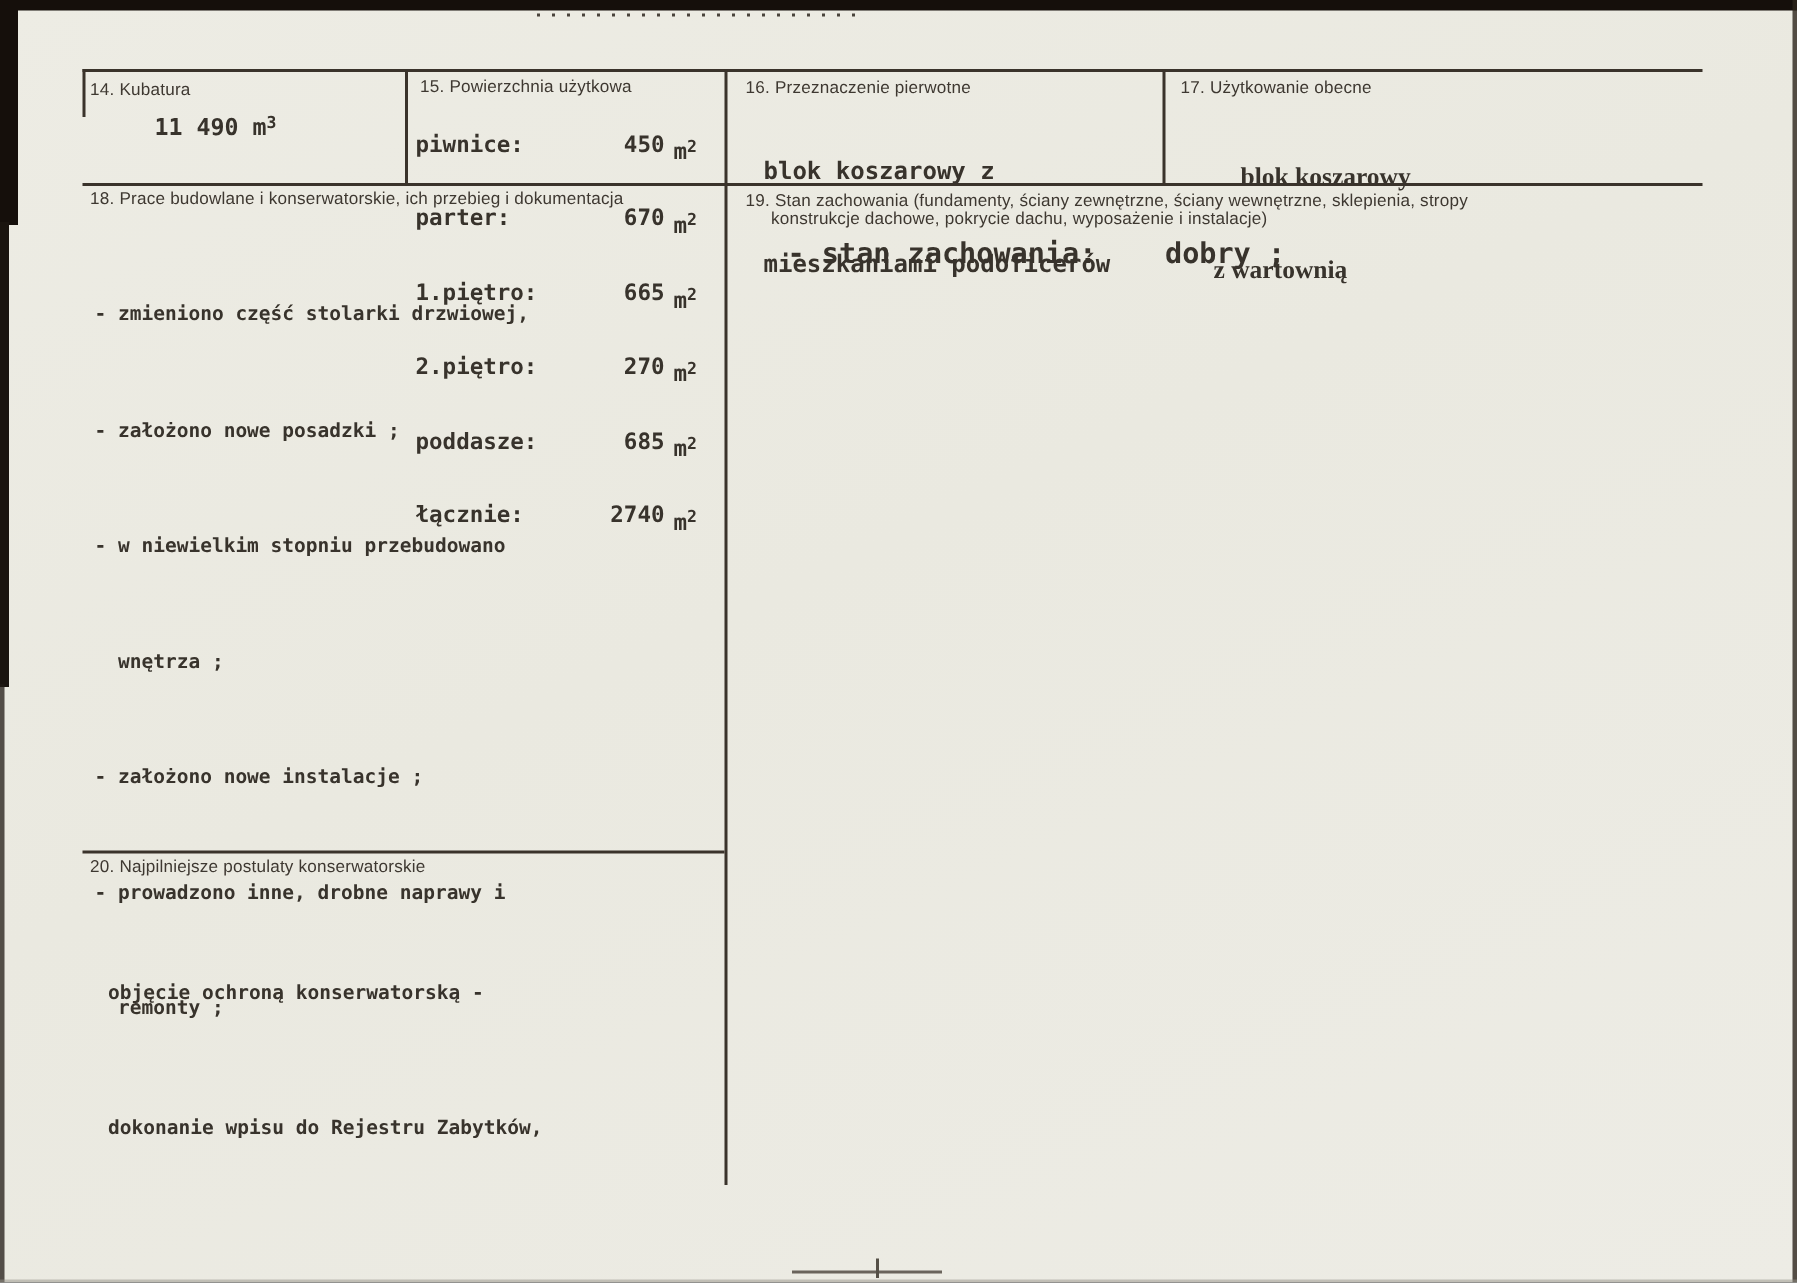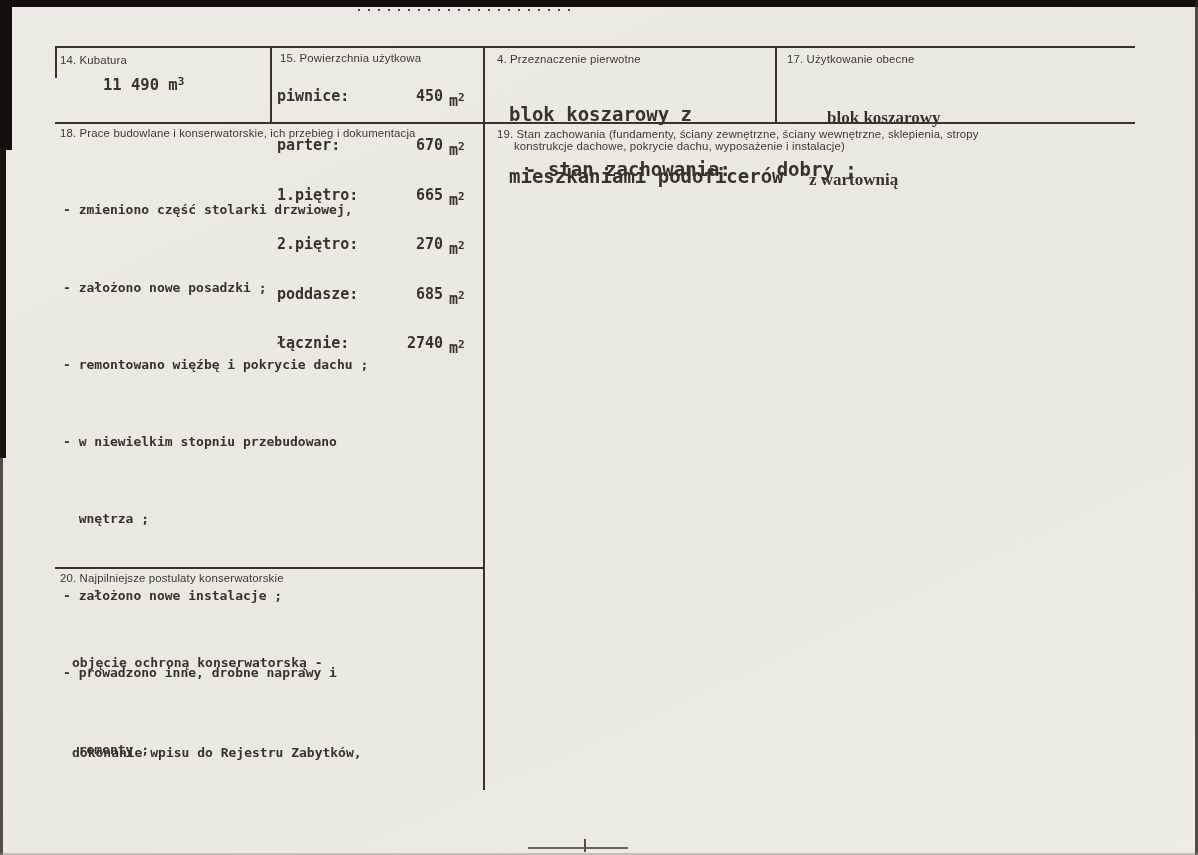--- a/index.html
+++ b/index.html
@@ -43,21 +43,21 @@
   .lab20{left:60px;top:572px;}
   
   .typed{position:absolute;z-index:3;font-family:"DejaVu Sans Mono",monospace;
     font-weight:bold;color:var(--typed);white-space:pre;}
   .f14-typed{left:103px;top:74px;font-size:15.5px;}
   .f14-typed sup,.unit sup{font-size:11px;position:relative;top:1px;}
   .f15-typed{left:277px;top:54px;font-size:15px;}
   .f15row{position:relative;height:13.4px;line-height:13px;width:166px;
     display:flex;justify-content:space-between;}
   .f15row .unit{position:absolute;left:172px;top:0;text-align:right;}
-  .f16-typed{left:509px;top:63px;font-size:19px;line-height:20.5px;}
+  .f16-typed{left:509px;top:63px;font-size:16px;line-height:20.5px;}
   .f17-typed{left:809px;top:67px;font-size:17px;line-height:20.5px;font-family:Liberation Serif, serif;}
   .f17-typed .indent{padding-left:18px;}
   .f18-typed{left:63px;top:146px;font-size:13px;line-height:25.7px;}
   .f19-typed{left:525px;top:158px;font-size:19px;}
   .f20-typed{left:72px;top:588px;font-size:13px;line-height:30px;}
 </style>
 </head>
 <body>
 
 <div class="page">
@@ -75,21 +75,21 @@
   <div class="rule r-20"></div>
   <div class="rule v-1"></div>
   <div class="rule v-2"></div>
   <div class="rule v-3"></div>
   <div class="rule v-left-tick"></div>
   <div class="rule bmark-h"></div>
   <div class="rule bmark-v"></div>
 
   <div class="lab lab14">14. Kubatura</div>
   <div class="lab lab15">15. Powierzchnia użytkowa</div>
-  <div class="lab lab16">4. Przeznaczenie pierwotne</div>
+  <div class="lab lab16">16. Przeznaczenie pierwotne</div>
   <div class="lab lab17">17. Użytkowanie obecne</div>
   <div class="lab lab18">18. Prace budowlane i konserwatorskie, ich przebieg i dokumentacja</div>
   <div class="lab lab19a">19. Stan zachowania (fundamenty, ściany zewnętrzne, ściany wewnętrzne, sklepienia, stropy</div>
   <div class="lab lab19b">konstrukcje dachowe, pokrycie dachu, wyposażenie i instalacje)</div>
   <div class="lab lab20">20. Najpilniejsze postulaty konserwatorskie</div>
 
   <div class="typed f14-typed"><span>11 490 m</span><sup>3</sup></div>
 
   <div class="typed f15-typed">
     <div class="f15row">
@@ -130,21 +130,20 @@
   </div>
 
   <div class="typed f17-typed">
     <div class="indent">blok koszarowy</div>
     <div>z wartownią</div>
   </div>
 
   <div class="typed f18-typed">
     <div>- zmieniono część stolarki drzwiowej,</div>
     <div>- założono nowe posadzki ;</div>
-    <div>- remontowano więźbę i pokrycie dachu ;</div>
     <div>- w niewielkim stopniu przebudowano</div>
     <div>  wnętrza ;</div>
     <div>- założono nowe instalacje ;</div>
     <div>- prowadzono inne, drobne naprawy i</div>
     <div>  remonty ;</div>
   </div>
 
   <div class="typed f19-typed">- stan zachowania:    dobry ;</div>
 
   <div class="typed f20-typed">

